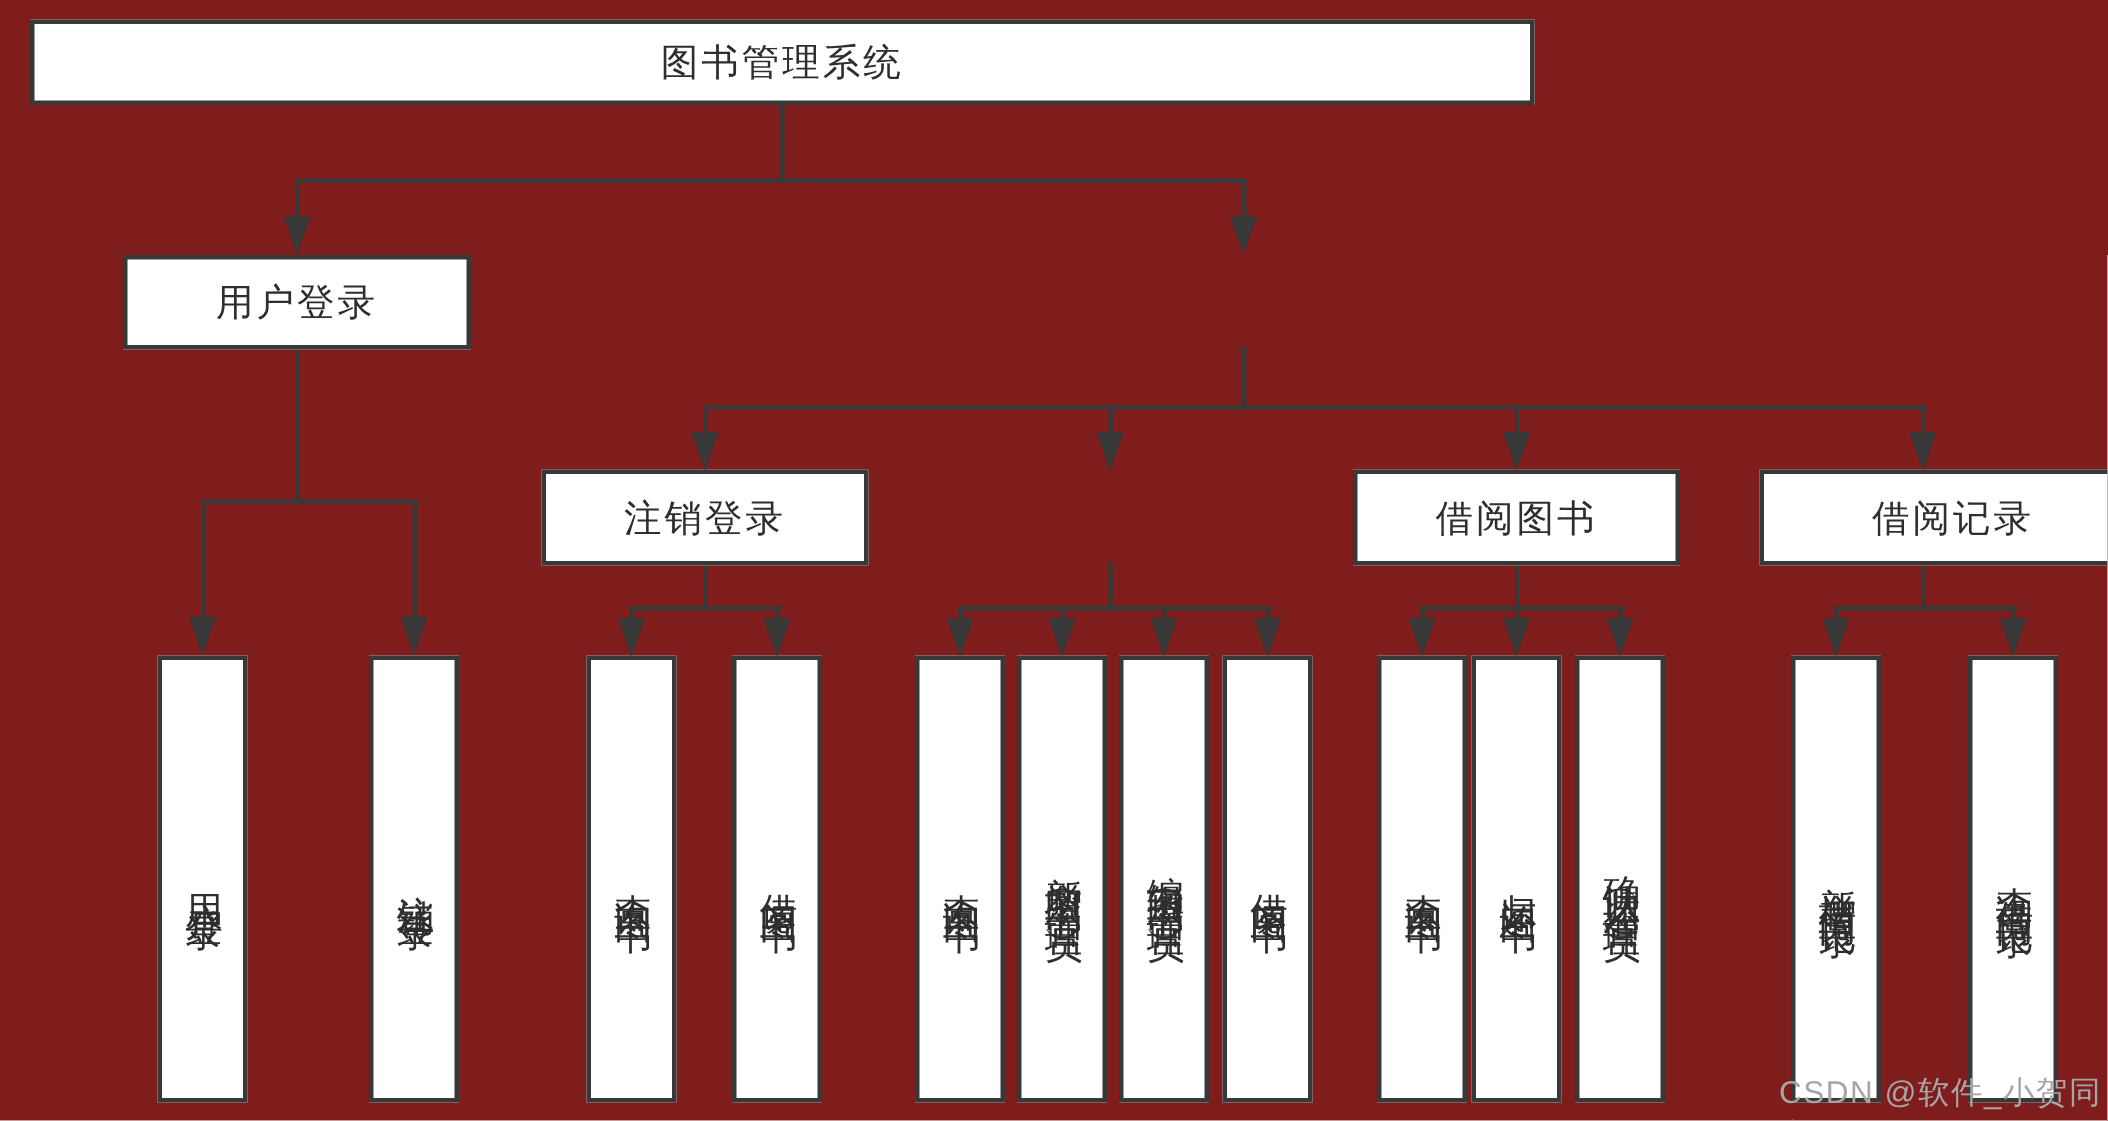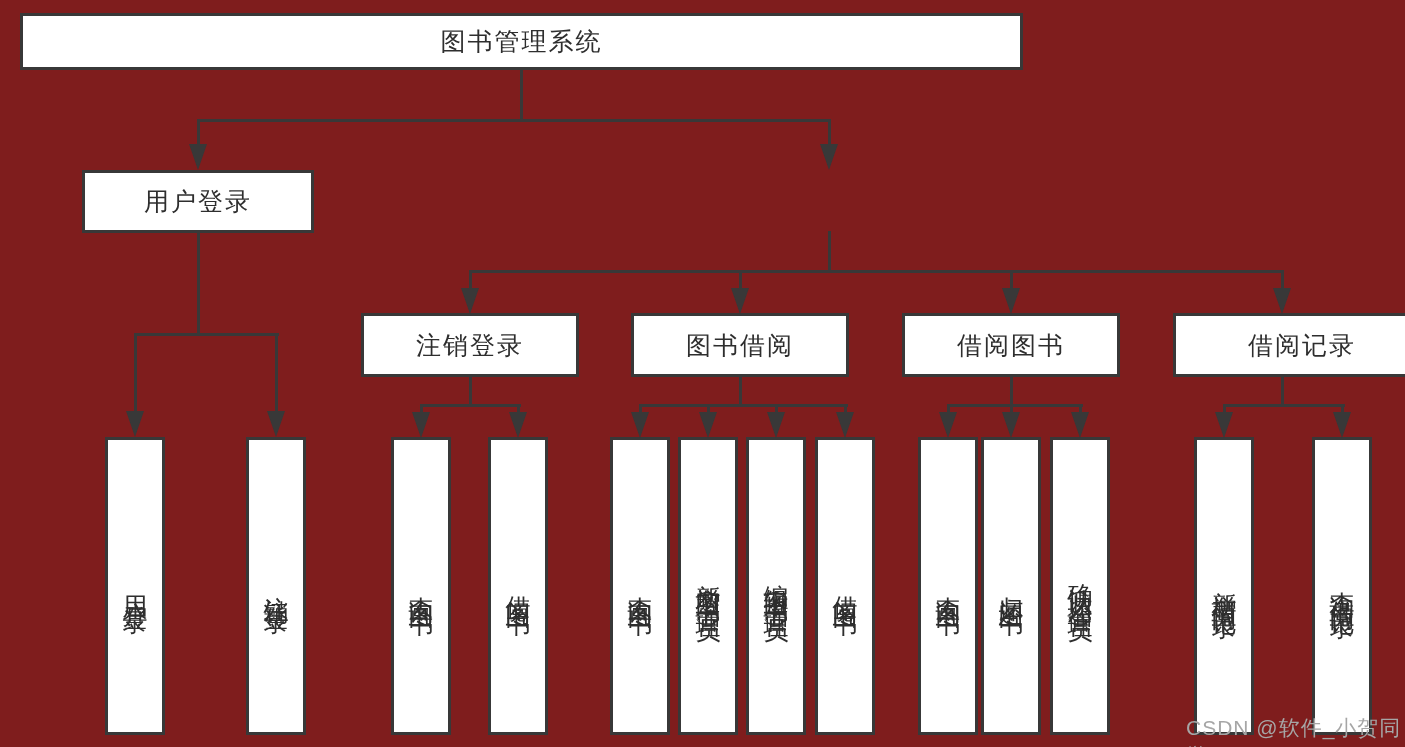--- a/index.html
+++ b/index.html
@@ -50,21 +50,20 @@
 
 <div class="canvas">
 
   <div class="node" style="left:20px; top:13px; width:1003px; height:57px;">图书管理系统</div>
 
   <div class="node" style="left:82px; top:170px; width:232px; height:63px;">用户登录</div>
 
 
   <div class="node" style="left:361px; top:313px; width:218px; height:64px;">注销登录</div>
 
-  <div class="node" style="left:631px; top:313px; width:218px; height:64px;">图书借阅</div>
 
   <div class="node" style="left:902px; top:313px; width:218px; height:64px;">借阅图书</div>
 
   <div class="node" style="left:1173px; top:313px; width:258px; height:64px;">借阅记录</div>
 
   <div class="node v" style="left:105px; top:437px; width:60px; height:298px;">用户登录</div>
   <div class="node v" style="left:246px; top:437px; width:60px; height:298px;">注销登录</div>
 
   <div class="node v" style="left:391px; top:437px; width:60px; height:298px;">查询图书</div>
   <div class="node v" style="left:488px; top:437px; width:60px; height:298px;">借阅图书</div>

